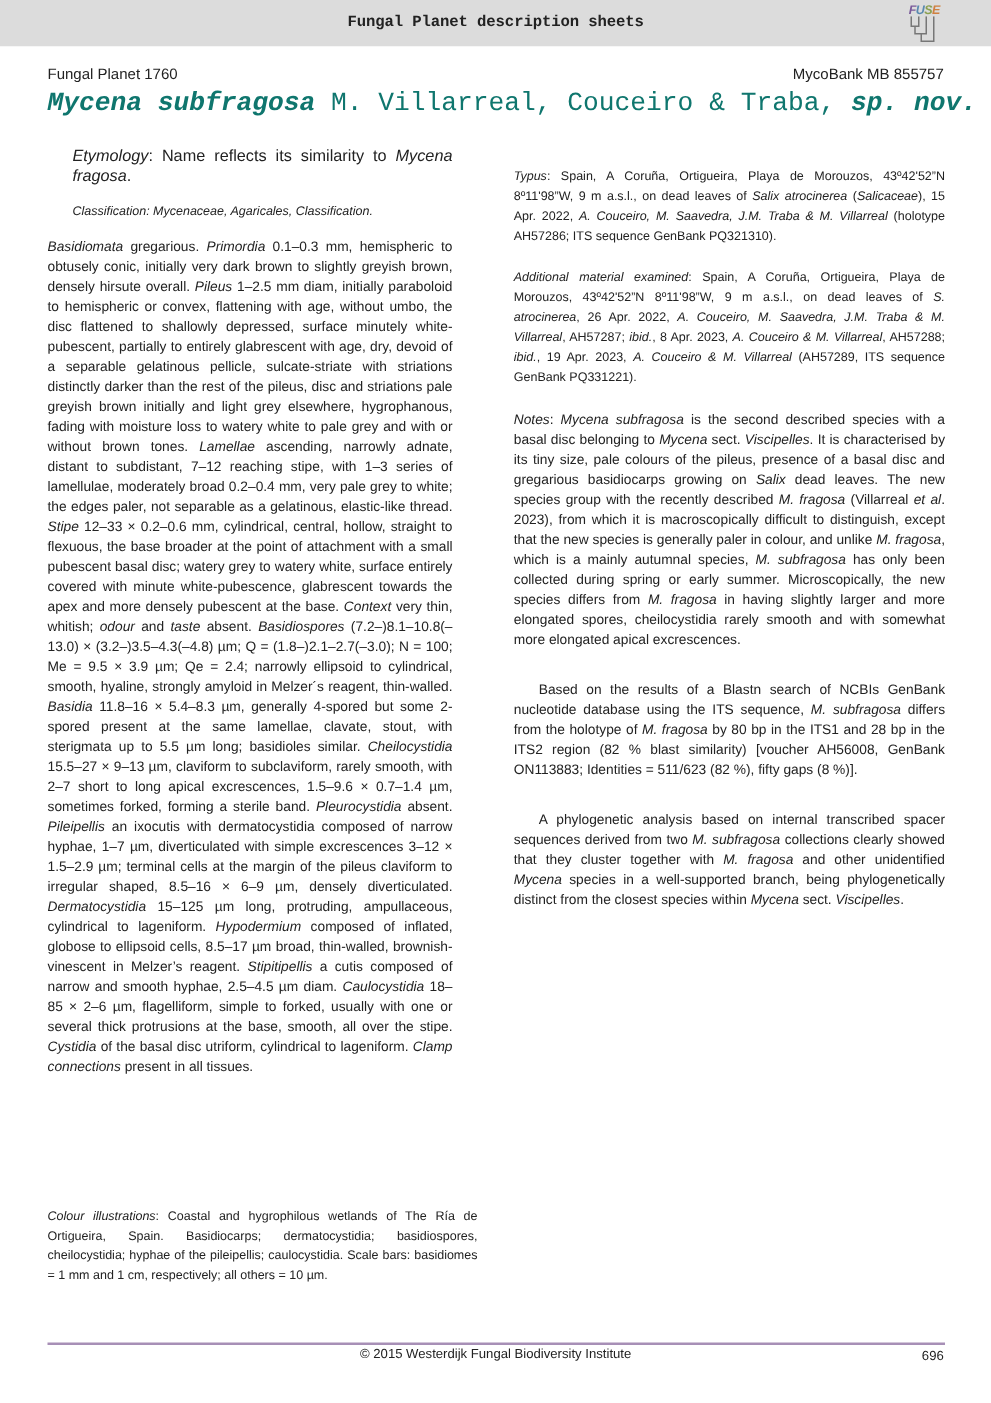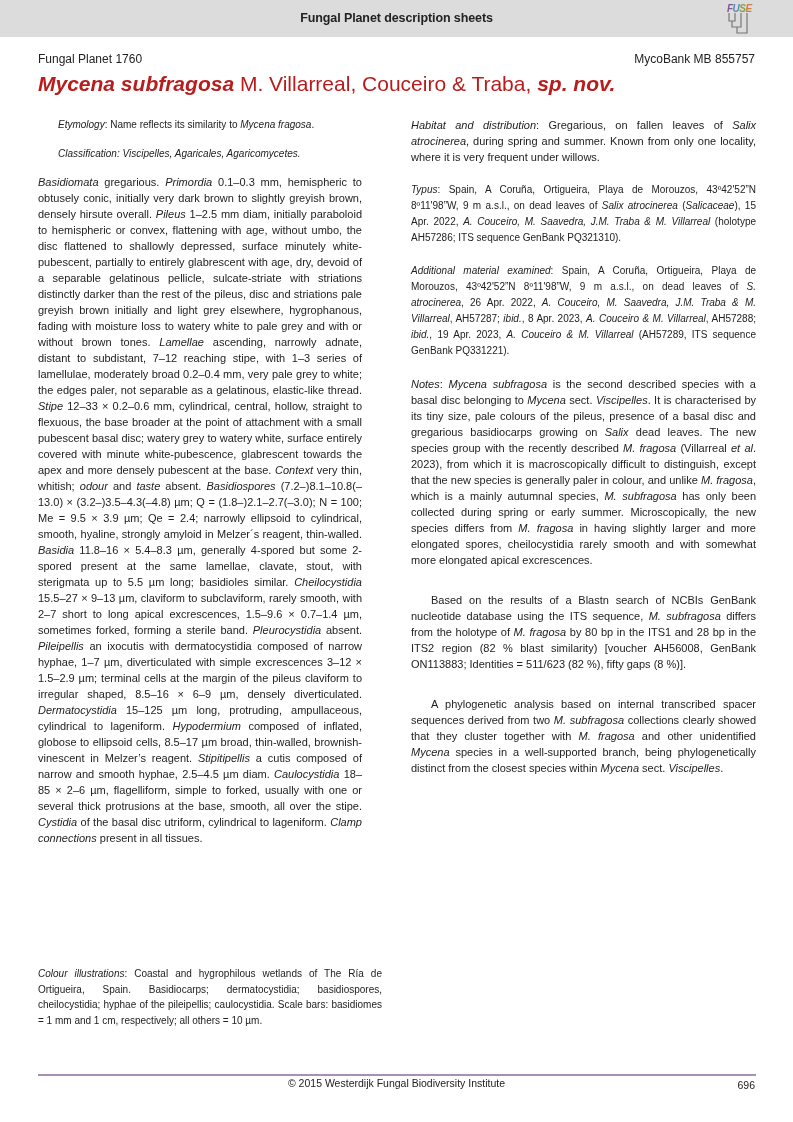--- a/index.html
+++ b/index.html
@@ -6,35 +6,35 @@
   body {
     width: 793px; height: 1122px; position: relative; background: #ffffff;
     font-family: "Liberation Sans", sans-serif; color: #222; overflow: hidden;
   }
   .topbar {
     position: absolute; left: 0; top: 0; width: 793px; height: 37px;
     background: #dcdcdc;
   }
   .topbar .title {
     position: absolute; left: 0; right: 0; top: 11px; text-align: center;
-    font-size: 12.5px; font-weight: bold; color: #222; letter-spacing: -0.1px;
+    font-size: 12.5px; font-weight: bold; color: #222; letter-spacing: -0.1px; font-family: Liberation Mono, monospace;
   }
   .logo {
     position: absolute; left: 727px; top: 3px; width: 30px; height: 30px;
   }
   .logo .txt {
     position: absolute; left: 0; top: 0; font-size: 10px; font-weight: bold; letter-spacing: -0.5px;
     font-family: "Liberation Sans Narrow", "Liberation Sans", sans-serif;
     font-style: italic;
   }
   .logo svg { position: absolute; left: 0; top: 10px; }
   .meta-left { position: absolute; left: 38px; top: 52px; font-size: 12px; }
   .meta-right { position: absolute; right: 38px; top: 52px; font-size: 12px; }
   .h1 {
-    position: absolute; left: 38px; top: 72px; font-size: 21px; color: #b91c1c; white-space: nowrap;
+    position: absolute; left: 38px; top: 72px; font-size: 21px; color: #0f766e; white-space: nowrap; font-family: Liberation Mono, monospace;
   }
   .h1 .b { font-weight: bold; font-style: italic; }
   .col-left { position: absolute; left: 38px; top: 117px; width: 324px; }
   .col-right { position: absolute; left: 411px; top: 117px; width: 345px; }
   p { margin: 0; font-size: 11px; line-height: 16px; text-align: justify; }
   .small p, p.small { font-size: 10px; line-height: 16px; }
   .indent-p { padding-left: 20px; }
   .ti { text-indent: 20px; margin-top: 24px; }
   i { font-style: italic; }
   b { font-weight: normal; }
@@ -60,33 +60,32 @@
 </div>
 
 <div class="meta-left">Fungal Planet 1760</div>
 <div class="meta-right">MycoBank MB 855757</div>
 
 <div class="h1">
   <span class="b">Mycena subfragosa</span><span> M. Villarreal, Couceiro &amp; Traba, </span><span class="b">sp. nov.</span>
 </div>
 
 <div class="col-left">
-  <p class="small indent-p" style="font-size:10px;">
+  <p class="small indent-p" style="font-size:13px;">
     <i>Etymology</i><span>: Name reflects its similarity to </span><i>Mycena fragosa</i><span>.</span>
   </p>
   <div style="height:13px"></div>
   <p class="small indent-p" style="font-size:10px;">
-    <i>Classification</i><i>: Viscipelles, Agaricales, Agaricomycetes.</i>
+    <i>Classification</i><i>: Mycenaceae, Agaricales, Classification.</i>
   </p>
   <div style="height:12px"></div>
   <p><i>Basidiomata</i><span> gregarious. </span><i>Primordia</i><span> 0.1–0.3 mm, hemispheric to obtusely conic, initially very dark brown to slightly greyish brown, densely hirsute overall. </span><i>Pileus</i><span> 1–2.5 mm diam, initially paraboloid to hemispheric or convex, flattening with age, without umbo, the disc flattened to shallowly depressed, surface minutely white-pubescent, partially to entirely glabrescent with age, dry, devoid of a separable gelatinous pellicle, sulcate-striate with striations distinctly darker than the rest of the pileus, disc and striations pale greyish brown initially and light grey elsewhere, hygrophanous, fading with moisture loss to watery white to pale grey and with or without brown tones. </span><i>Lamellae</i><span> ascending, narrowly adnate, distant to subdistant, 7–12 reaching stipe, with 1–3 series of lamellulae, moderately broad 0.2–0.4 mm, very pale grey to white; the edges paler, not separable as a gelatinous, elastic-like thread. </span><i>Stipe</i><span> 12–33 × 0.2–0.6 mm, cylindrical, central, hollow, straight to flexuous, the base broader at the point of attachment with a small pubescent basal disc; watery grey to watery white, surface entirely covered with minute white-pubescence, glabrescent towards the apex and more densely pubescent at the base. </span><i>Context</i><span> very thin, whitish; </span><i>odour</i><span> and </span><i>taste</i><span> absent. </span><i>Basidiospores</i><span> (7.2–)8.1–10.8(–13.0) × (3.2–)3.5–4.3(–4.8) µm; Q = (1.8–)2.1–2.7(–3.0); N = 100; Me = 9.5 × 3.9 µm; Qe = 2.4; narrowly ellipsoid to cylindrical, smooth, hyaline, strongly amyloid in Melzer´s reagent, thin-walled. </span><i>Basidia</i><span> 11.8–16 × 5.4–8.3 µm, generally 4-spored but some 2-spored present at the same lamellae, clavate, stout, with sterigmata up to 5.5 µm long; basidioles similar. </span><i>Cheilocystidia</i><span> 15.5–27 × 9–13 µm, claviform to subclaviform, rarely smooth, with 2–7 short to long apical excrescences, 1.5–9.6 × 0.7–1.4 µm, sometimes forked, forming a sterile band. </span><i>Pleurocystidia</i><span> absent. </span><i>Pileipellis</i><span> an ixocutis with dermatocystidia composed of narrow hyphae, 1–7 µm, diverticulated with simple excrescences 3–12 × 1.5–2.9 µm; terminal cells at the margin of the pileus claviform to irregular shaped, 8.5–16 × 6–9 µm, densely diverticulated. </span><i>Dermatocystidia</i><span> 15–125 µm long, protruding, ampullaceous, cylindrical to lageniform. </span><i>Hypodermium</i><span> composed of inflated, globose to ellipsoid cells, 8.5–17 µm broad, thin-walled, brownish-vinescent in Melzer’s reagent. </span><i>Stipitipellis</i><span> a cutis composed of narrow and smooth hyphae, 2.5–4.5 µm diam. </span><i>Caulocystidia</i><span> 18–85 × 2–6 µm, flagelliform, simple to forked, usually with one or several thick protrusions at the base, smooth, all over the stipe. </span><i>Cystidia</i><span> of the basal disc utriform, cylindrical to lageniform. </span><i>Clamp connections</i><span> present in all tissues.</span></p>
 </div>
 
 <div class="col-right">
-  <p><i>Habitat and distribution</i><span>: Gregarious, on fallen leaves of </span><i>Salix atrocinerea</i><span>, during spring and summer. Known from only one locality, where it is very frequent under willows.</span></p>
   <div style="height:17px"></div>
   <p class="small" style="font-size:10px;line-height:16px;"><i>Typus</i><span>: </span><b>Spain</b><span>, A Coruña, Ortigueira, Playa de Morouzos, 43º42'52”N 8º11'98”W, 9 m a.s.l., on dead leaves of </span><i>Salix atrocinerea</i><span> (</span><i>Salicaceae</i><span>), 15 Apr. 2022, </span><i>A. Couceiro, M. Saavedra, J.M. Traba &amp; M. Villarreal</i><span> (</span><b>holotype</b><span> AH57286; ITS sequence GenBank PQ321310).</span></p>
   <div style="height:17px"></div>
   <p class="small" style="font-size:10px;line-height:16px;"><i>Additional material examined</i><span>: </span><b>Spain</b><span>, A Coruña, Ortigueira, Playa de Morouzos, 43º42'52”N 8º11'98”W, 9 m a.s.l., on dead leaves of </span><i>S. atrocinerea</i><span>, 26 Apr. 2022, </span><i>A. Couceiro, M. Saavedra, J.M. Traba &amp; M. Villarreal</i><span>, AH57287; </span><i>ibid.</i><span>, 8 Apr. 2023, </span><i>A. Couceiro &amp; M. Villarreal</i><span>, AH57288; </span><i>ibid.</i><span>, 19 Apr. 2023, </span><i>A. Couceiro &amp; M. Villarreal</i><span> (AH57289, ITS sequence GenBank PQ331221).</span></p>
   <div style="height:17px"></div>
   <p><i>Notes</i><span>: </span><i>Mycena subfragosa</i><span> is the second described species with a basal disc belonging to </span><i>Mycena</i><span> sect. </span><i>Viscipelles</i><span>. It is characterised by its tiny size, pale colours of the pileus, presence of a basal disc and gregarious basidiocarps growing on </span><i>Salix</i><span> dead leaves. The new species group with the recently described </span><i>M. fragosa</i><span> (Villarreal </span><i>et al</i><span>. 2023), from which it is macroscopically difficult to distinguish, except that the new species is generally paler in colour, and unlike </span><i>M. fragosa</i><span>, which is a mainly autumnal species, </span><i>M. subfragosa</i><span> has only been collected during spring or early summer. Microscopically, the new species differs from </span><i>M. fragosa</i><span> in having slightly larger and more elongated spores, cheilocystidia rarely smooth and with somewhat more elongated apical excrescences.</span></p>
   <p class="ti"><span>Based on the results of a Blastn search of NCBIs GenBank nucleotide database using the ITS sequence, </span><i>M. subfragosa</i><span> differs from the holotype of </span><i>M. fragosa</i><span> by 80 bp in the ITS1 and 28 bp in the ITS2 region (82 % blast similarity) [voucher AH56008, GenBank ON113883; Identities = 511/623 (82 %), fifty gaps (8 %)].</span></p>
   <p class="ti"><span>A phylogenetic analysis based on internal transcribed spacer sequences derived from two </span><i>M. subfragosa</i><span> collections clearly showed that they cluster together with </span><i>M. fragosa</i><span> and other unidentified </span><i>Mycena</i><span> species in a well-supported branch, being phylogenetically distinct from the closest species within </span><i>Mycena</i><span> sect. </span><i>Viscipelles</i><span>.</span></p>
 </div>
 

